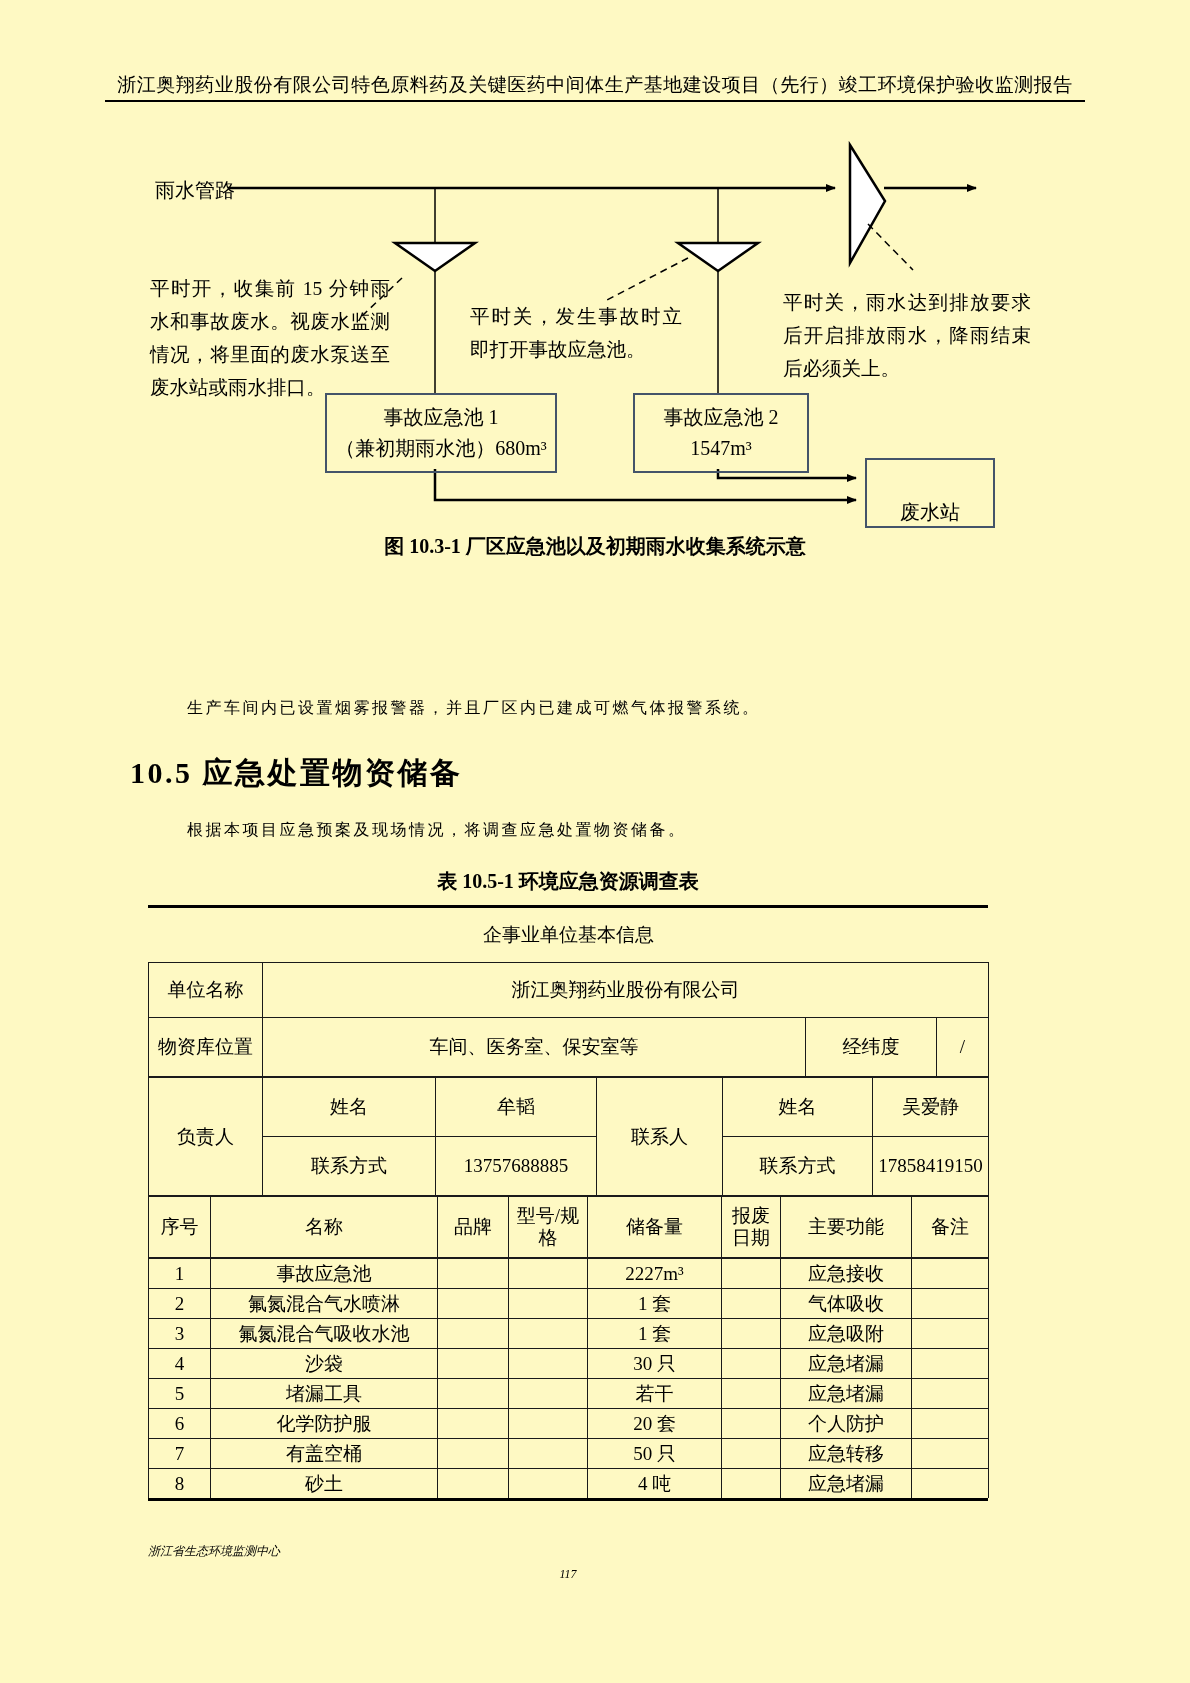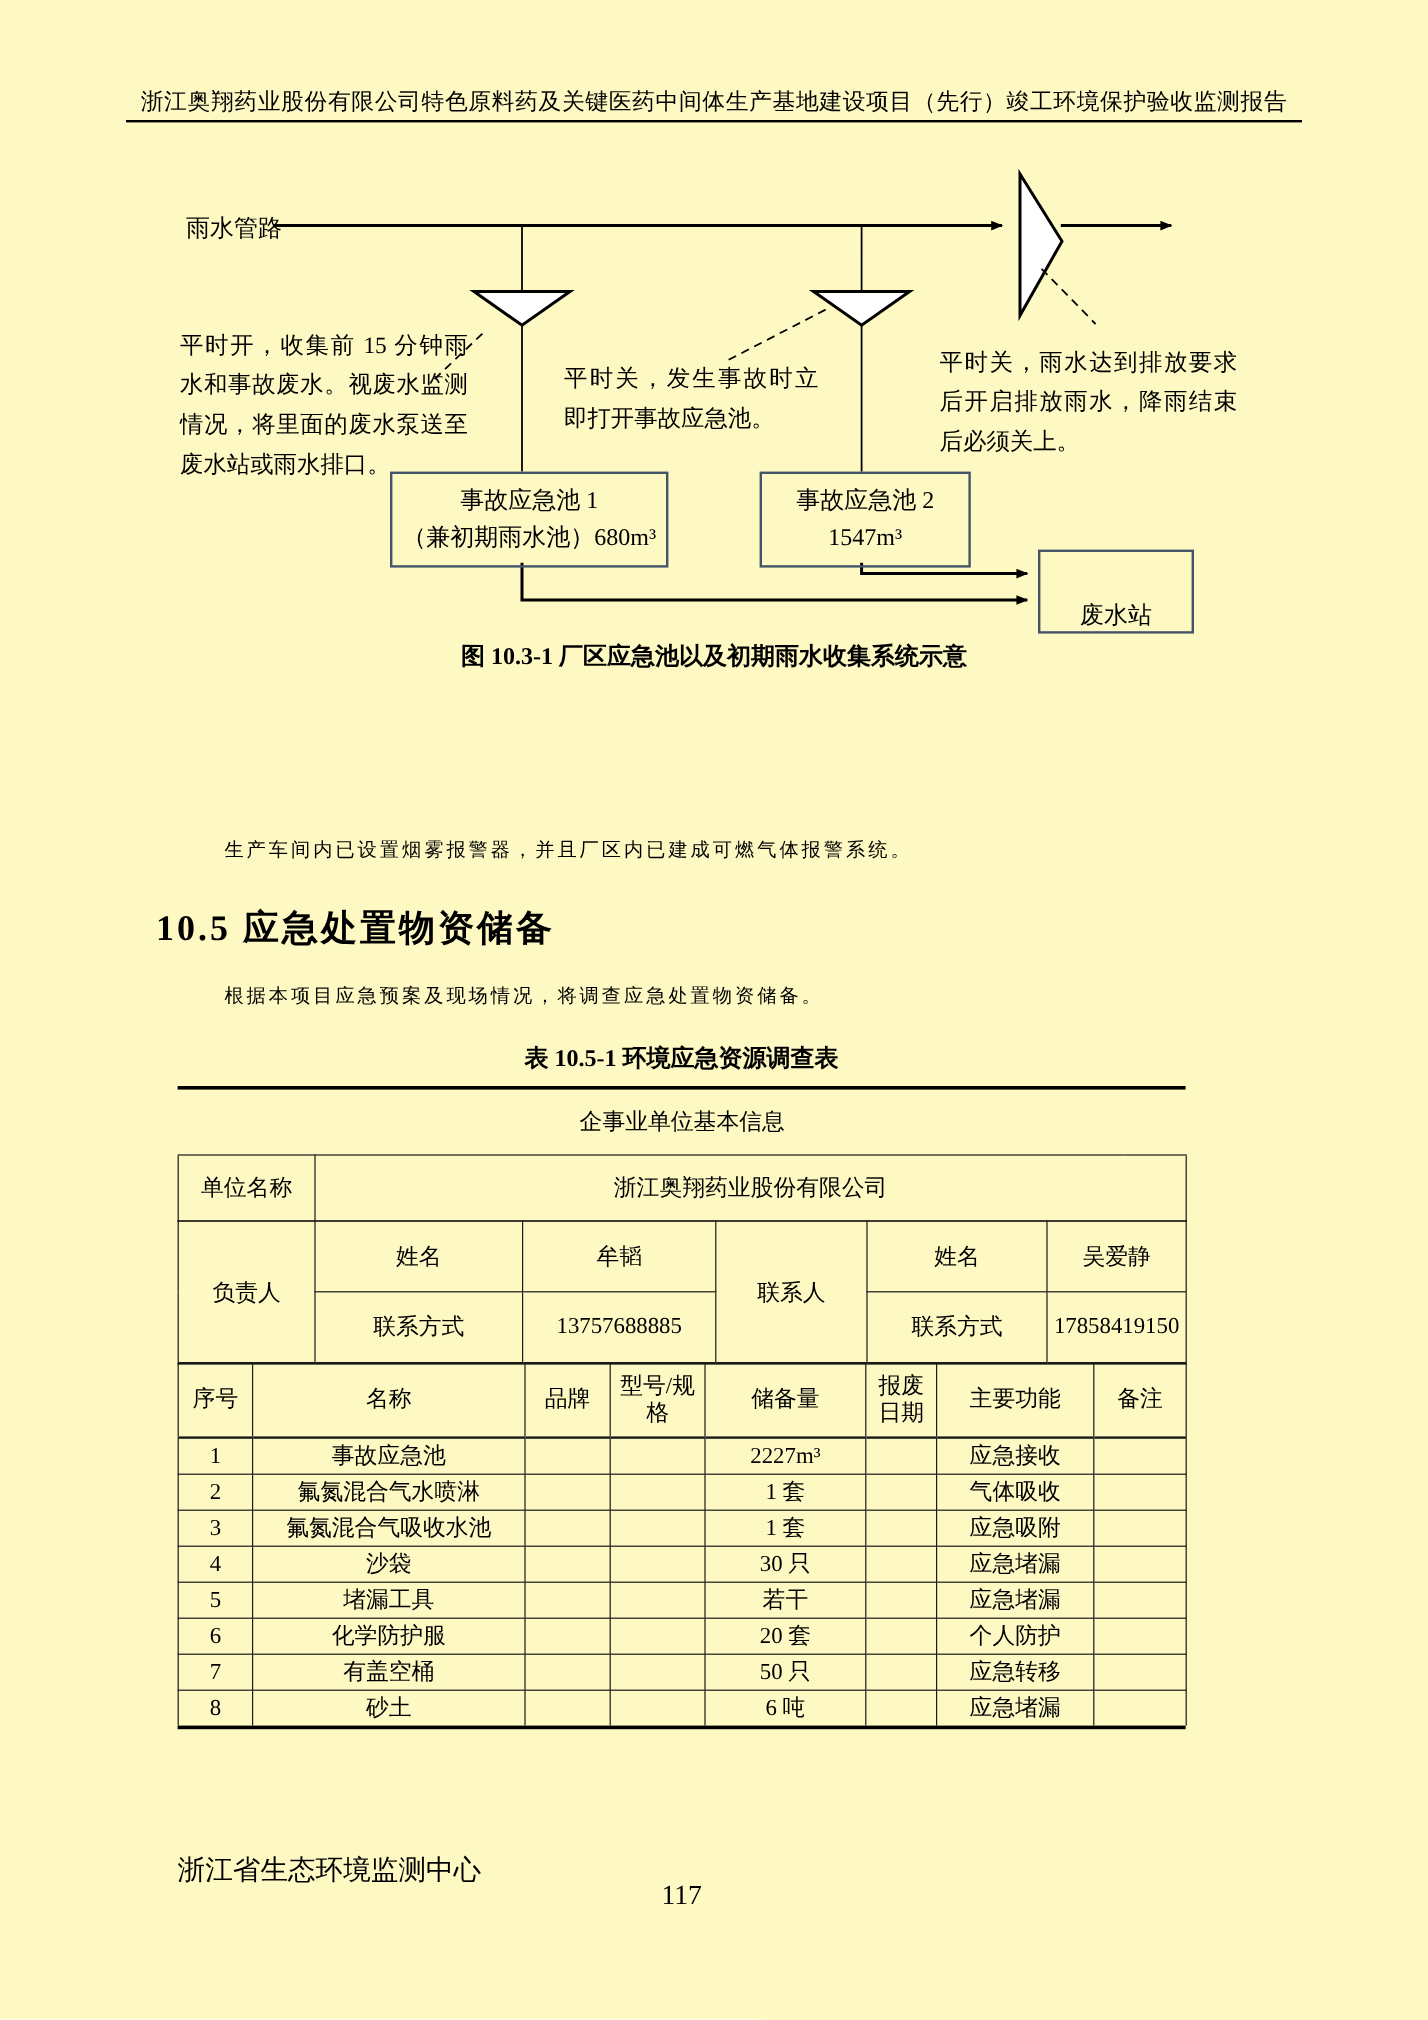--- a/index.html
+++ b/index.html
@@ -48,21 +48,21 @@
     font-size:19px;padding:1px 3px;overflow:hidden;}
   td.noside{border-left:none;border-right:none;}
   tr.first-row td{border-top:none;}
   tr.last-row td{border-bottom:none;}
   td.hvy-b{border-bottom-width:2px;}
   .r52 td{height:52px;} .r56 td{height:56px;} .r40 td{height:40px;}
   .r58 td{height:58px;line-height:22px;}
   .rdata td{height:29px;line-height:26px;padding:0 2px;}
 
   
-  .page-footer{position:absolute;left:148px;top:1543px;width:840px;font-size:23px;}
+  .page-footer{position:absolute;left:148px;top:1543px;width:840px;font-size:12px;font-style:italic;}
   .footer-center{position:absolute;left:0;width:840px;text-align:center;top:0;margin-top:24px;}
 </style>
 </head>
 <body>
 
 <div class="page">
 
   <div class="doc-header">浙江奥翔药业股份有限公司特色原料药及关键医药中间体生产基地建设项目（先行）竣工环境保护验收监测报告</div>
   <div class="header-rule"></div>
 
@@ -128,20 +128,26 @@
           <col style="width:131px">
           <col style="width:52px">
         </colgroup>
       <tbody>
           <tr class="r52 first-row">
         <td colspan="4" class="noside">企事业单位基本信息</td>
       </tr>
       <tr class="r52">
         <td>单位名称</td>
         <td colspan="3">浙江奥翔药业股份有限公司</td>
+      </tr>
+      <tr class="r56">
+        <td class="hvy-b">物资库位置</td>
+        <td class="hvy-b">车间、医务室、保安室等</td>
+        <td class="hvy-b">经纬度</td>
+        <td class="hvy-b">/</td>
       </tr>
     </tbody>
       </table>
 
     <table>
       <colgroup>
           <col style="width:114px">
           <col style="width:173px">
           <col style="width:161px">
           <col style="width:126px">
@@ -256,21 +262,21 @@
         <td>50 只</td>
         <td></td>
         <td>应急转移</td>
         <td></td>
       </tr>
       <tr class="rdata last-row">
         <td>8</td>
         <td>砂土</td>
         <td></td>
         <td></td>
-        <td>6 吨</td>
+        <td>4 吨</td>
         <td></td>
         <td>应急堵漏</td>
         <td></td>
       </tr>
     </tbody>
       </table>
   </div>
 
   <div class="page-footer">
     <span>浙江省生态环境监测中心</span>

